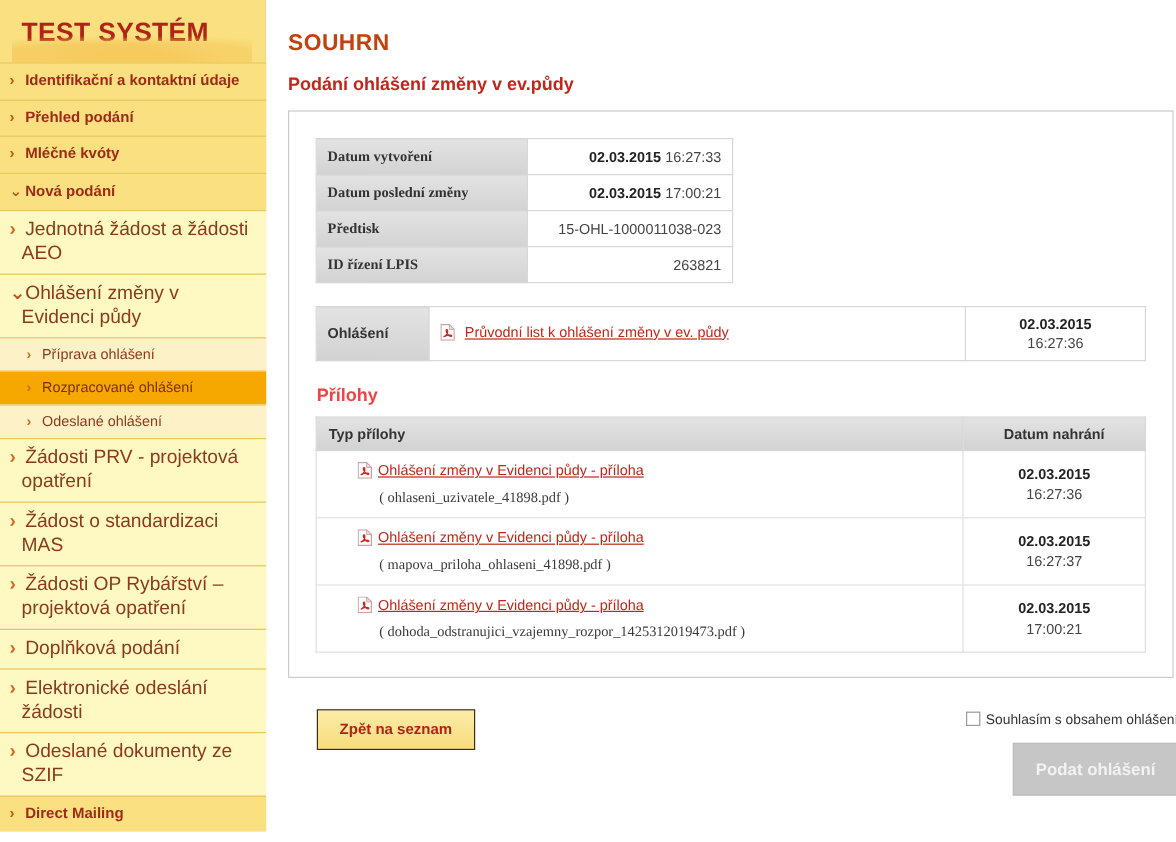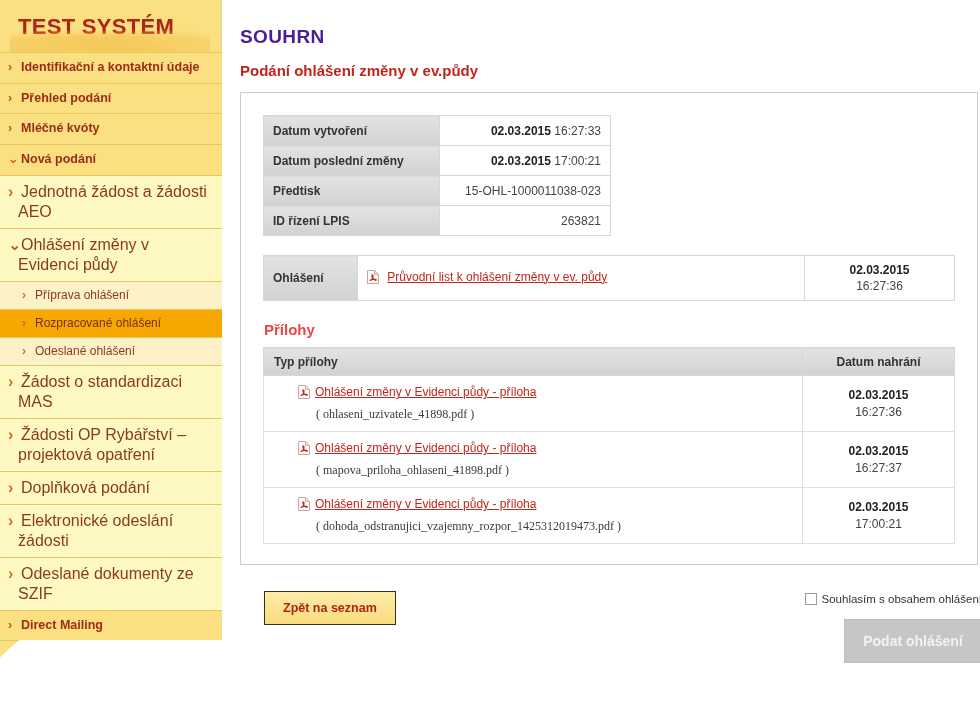--- a/index.html
+++ b/index.html
@@ -123,21 +123,21 @@
     position: absolute; left: 222px; top: 0;
     width: 758px; height: 702px;
     background: #ffffff;
     padding: 0 16px 0 16px;
   }
   .page-title {
     margin: 0;
     padding: 26px 0 0 2px;
     font-size: 19px;
     font-weight: bold;
-    color: #4c1d95;
+    color: #c2410c;
     letter-spacing: .4px;
   }
   .page-subtitle {
     margin: 0;
     padding: 14px 0 13px 2px;
     font-size: 15px;
     font-weight: bold;
     color: #c0261b;
   }
 
@@ -161,20 +161,21 @@
     padding: 4px 9px;
     font-size: 12px;
     vertical-align: middle;
   }
   td.sum-label {
     width: 176px;
     background: linear-gradient(to bottom, #e3e3e3 0%, #d2d2d2 100%);
     font-weight: bold;
     color: #333;
     border-right: 1px solid #cfcfcf;
+    font-family: Liberation Serif, serif;
   }
   td.sum-value {
     background: #ffffff;
     text-align: right;
     color: #444;
     padding-right: 10px;
   }
   td.sum-value b { color: #222; }
 
   
@@ -324,20 +325,21 @@
     <nav class="nav" id="nav">
         <div class="nav-item lvl0"><span class="arrow">›</span><span>Identifikační a kontaktní údaje</span></div>
         <div class="nav-item lvl0"><span class="arrow">›</span><span>Přehled podání</span></div>
         <div class="nav-item lvl0"><span class="arrow">›</span><span>Mléčné kvóty</span></div>
         <div class="nav-item lvl0"><span class="arrow caret-down">⌄</span><span>Nová podání</span></div>
         <div class="nav-item lvl1"><span class="arrow">›</span><span>Jednotná žádost a žádosti AEO</span></div>
         <div class="nav-item lvl1"><span class="arrow caret-down">⌄</span><span>Ohlášení změny v Evidenci půdy</span></div>
         <div class="nav-item lvl2"><span class="arrow">›</span><span>Příprava ohlášení</span></div>
         <div class="nav-item lvl2 active"><span class="arrow">›</span><span>Rozpracované ohlášení</span></div>
         <div class="nav-item lvl2"><span class="arrow">›</span><span>Odeslané ohlášení</span></div>
+        <div class="nav-item lvl1"><span class="arrow">›</span><span>Žádosti PRV - projektová opatření</span></div>
         <div class="nav-item lvl1"><span class="arrow">›</span><span>Žádost o standardizaci MAS</span></div>
         <div class="nav-item lvl1"><span class="arrow">›</span><span>Žádosti OP Rybářství – projektová opatření</span></div>
         <div class="nav-item lvl1"><span class="arrow">›</span><span>Doplňková podání</span></div>
         <div class="nav-item lvl1"><span class="arrow">›</span><span>Elektronické odeslání žádosti</span></div>
         <div class="nav-item lvl1"><span class="arrow">›</span><span>Odeslané dokumenty ze SZIF</span></div>
         <div class="nav-item lvl0"><span class="arrow">›</span><span>Direct Mailing</span></div>
       </nav>
     <div class="nav-tail"></div>
     <div class="sidebar-edge"></div>
   </div>

